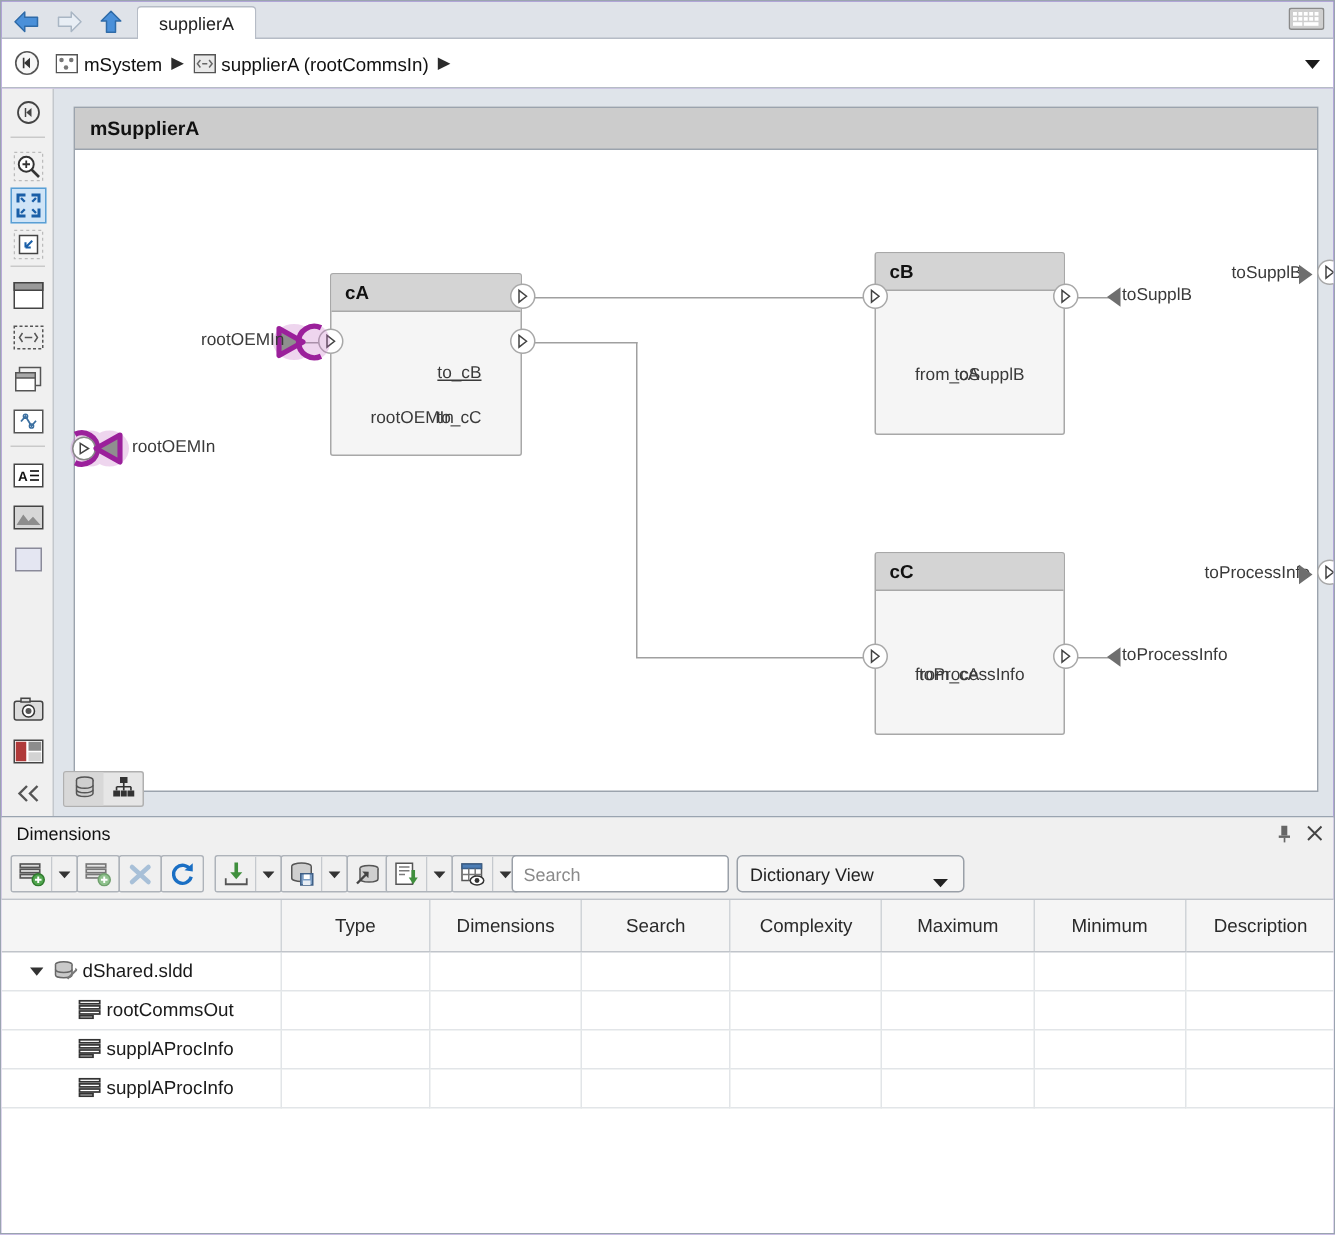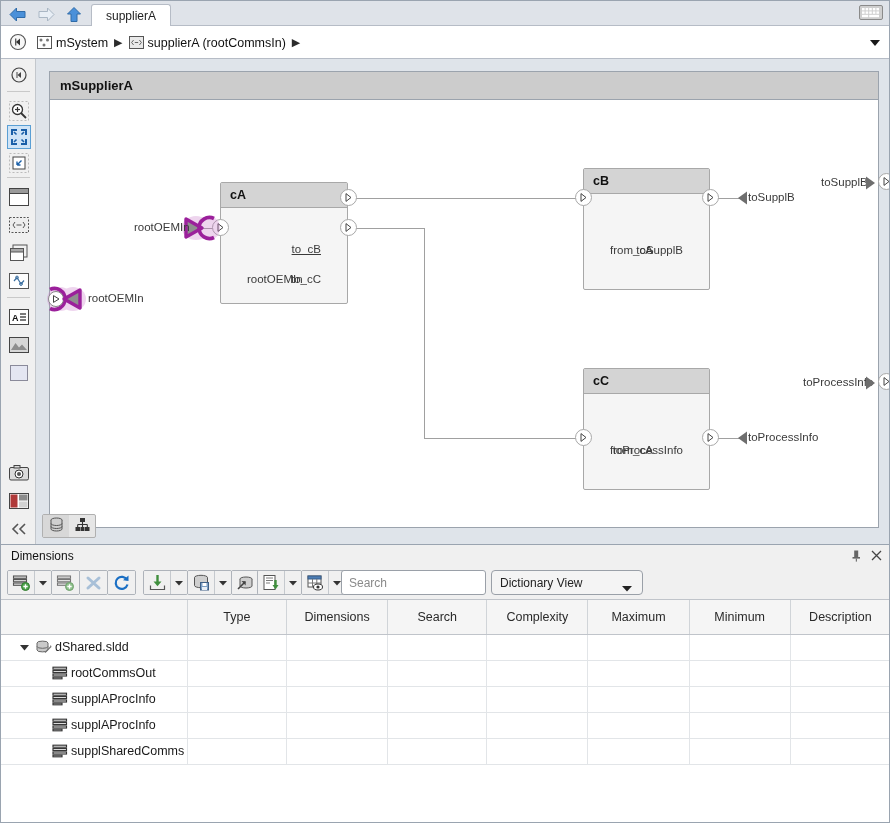--- a/index.html
+++ b/index.html
@@ -862,42 +862,17 @@
                 </div>
               </td>
               <td></td>
               <td></td>
               <td></td>
               <td></td>
               <td></td>
               <td></td>
               <td></td>
             </tr>
-            <tr>
-              <td class="namecell">
-                <div class="namecell-inner" style="padding-left: 30px;">
-                  <span class="twisty"></span>
-                  <span class="rowicon">
-                    <svg width="16" height="14" viewBox="0 0 16 14">
-                      <g stroke="#333" stroke-width="1.15" fill="#fff">
-                        <rect x="1" y="1.2" width="13.5" height="2"></rect>
-                        <rect x="1" y="4.6" width="13.5" height="2"></rect>
-                        <rect x="1" y="8.0" width="13.5" height="2"></rect>
-                        <rect x="1" y="11.2" width="9" height="1.6"></rect>
-                      </g>
-                    </svg>
-                  </span>
-                  <span class="rowlabel">supplSharedComms</span>
-                </div>
-              </td>
-              <td></td>
-              <td></td>
-              <td></td>
-              <td></td>
-              <td></td>
-              <td></td>
-              <td></td>
-            </tr>
           </tbody>
       </table>
     </div>
   </div>
 </div>
 
 </body></html>

